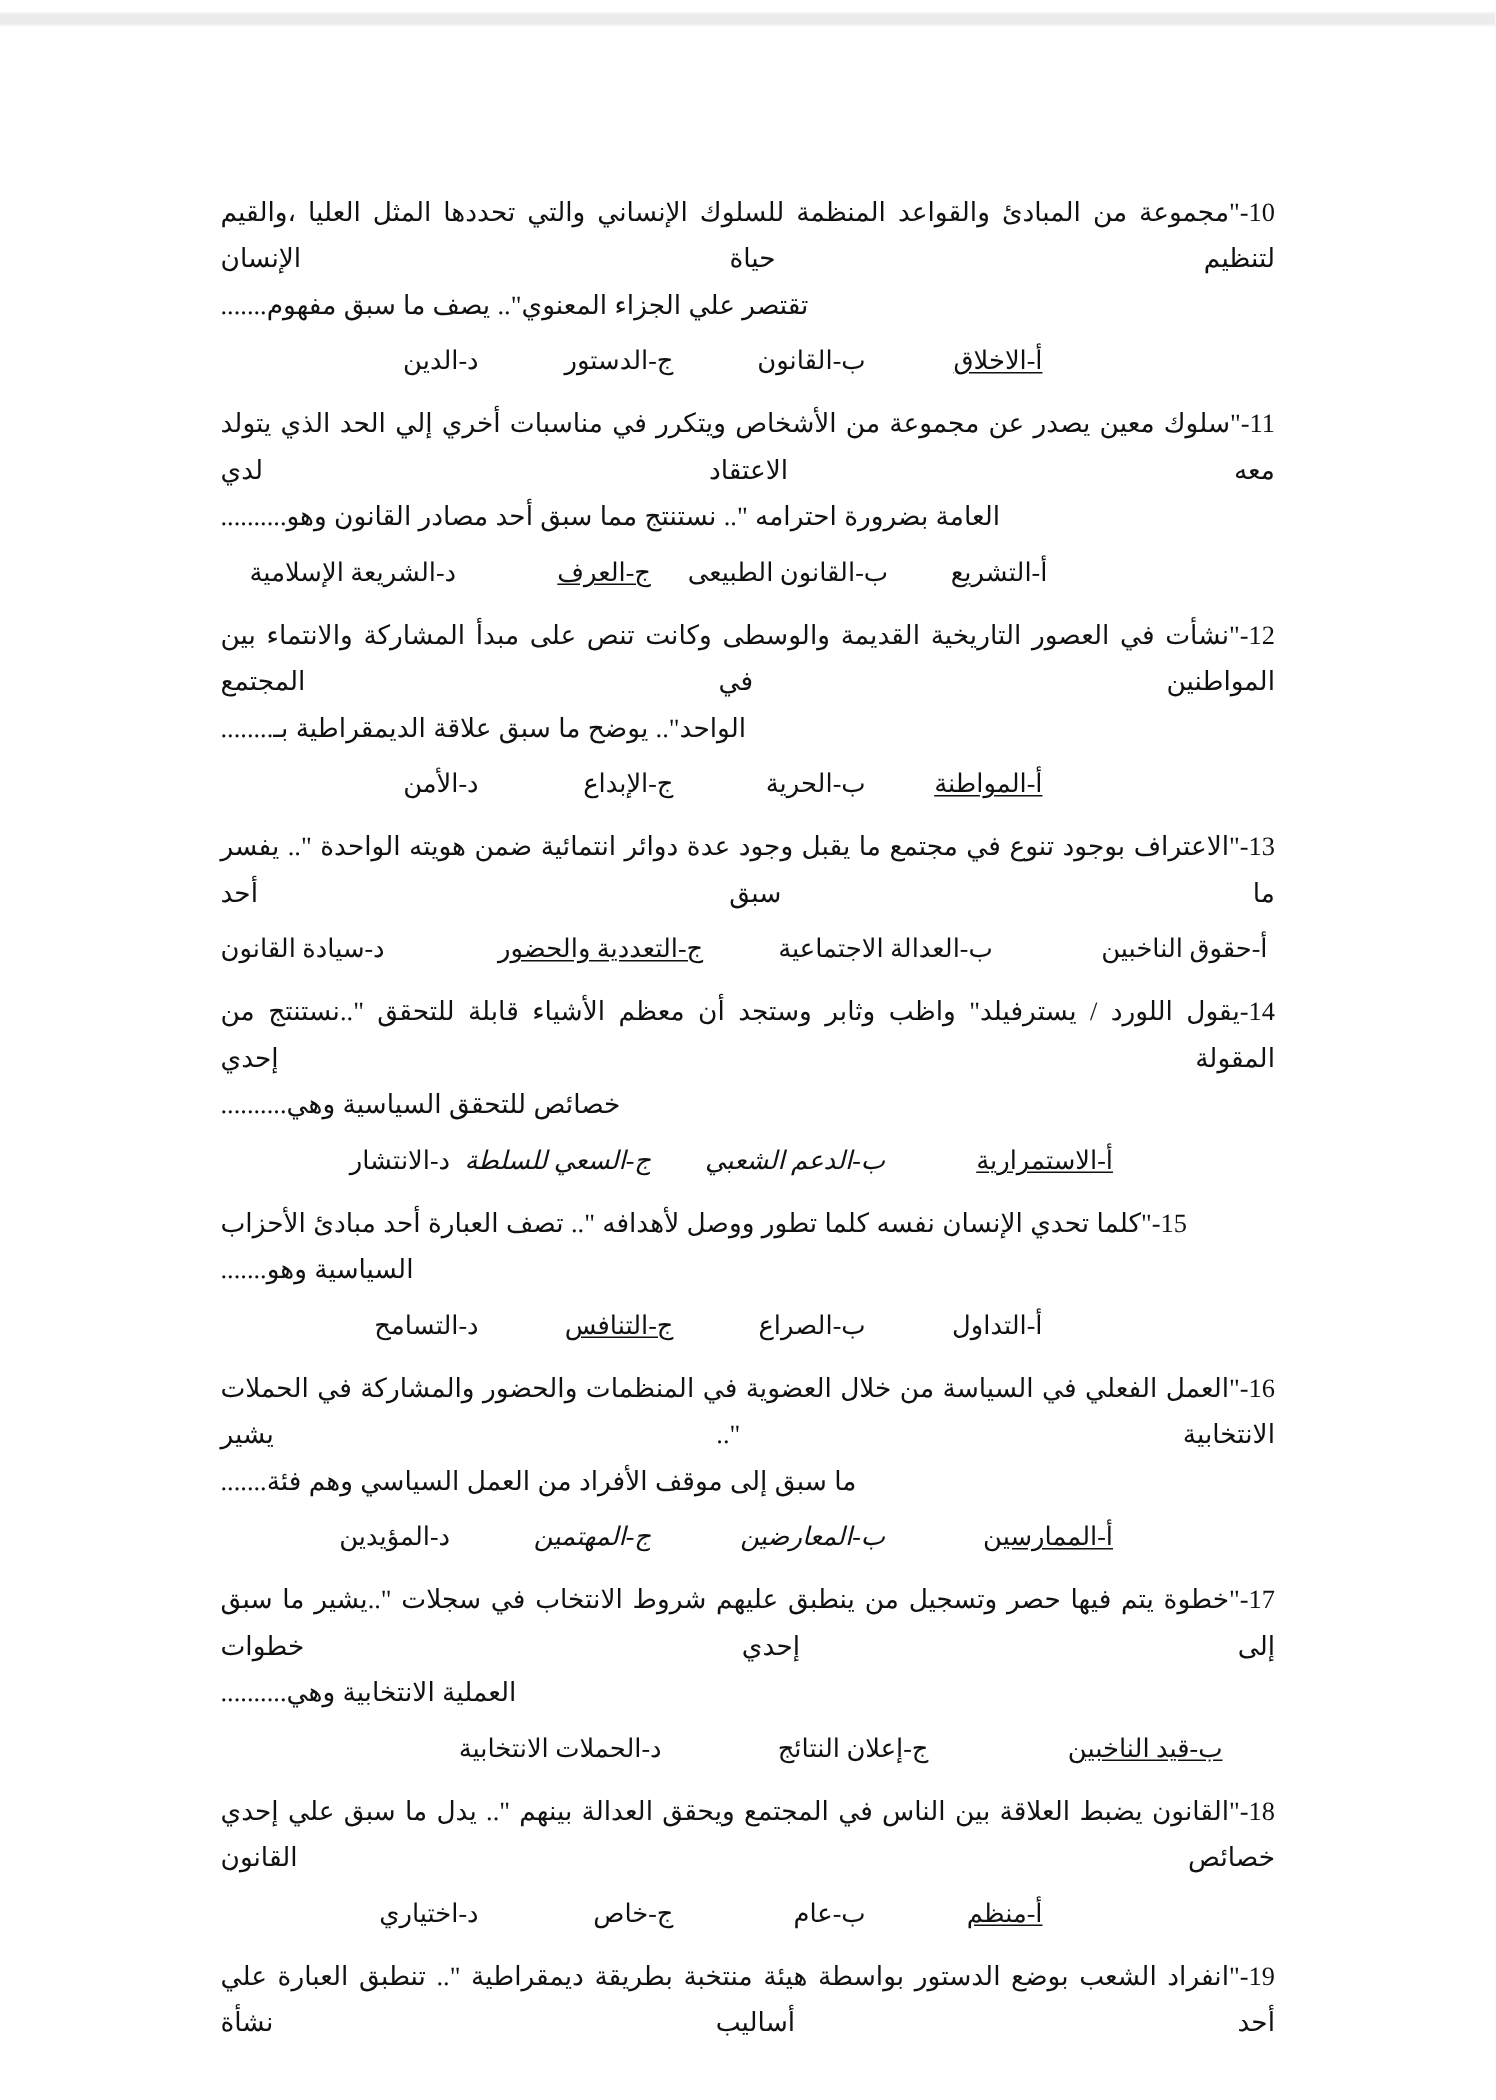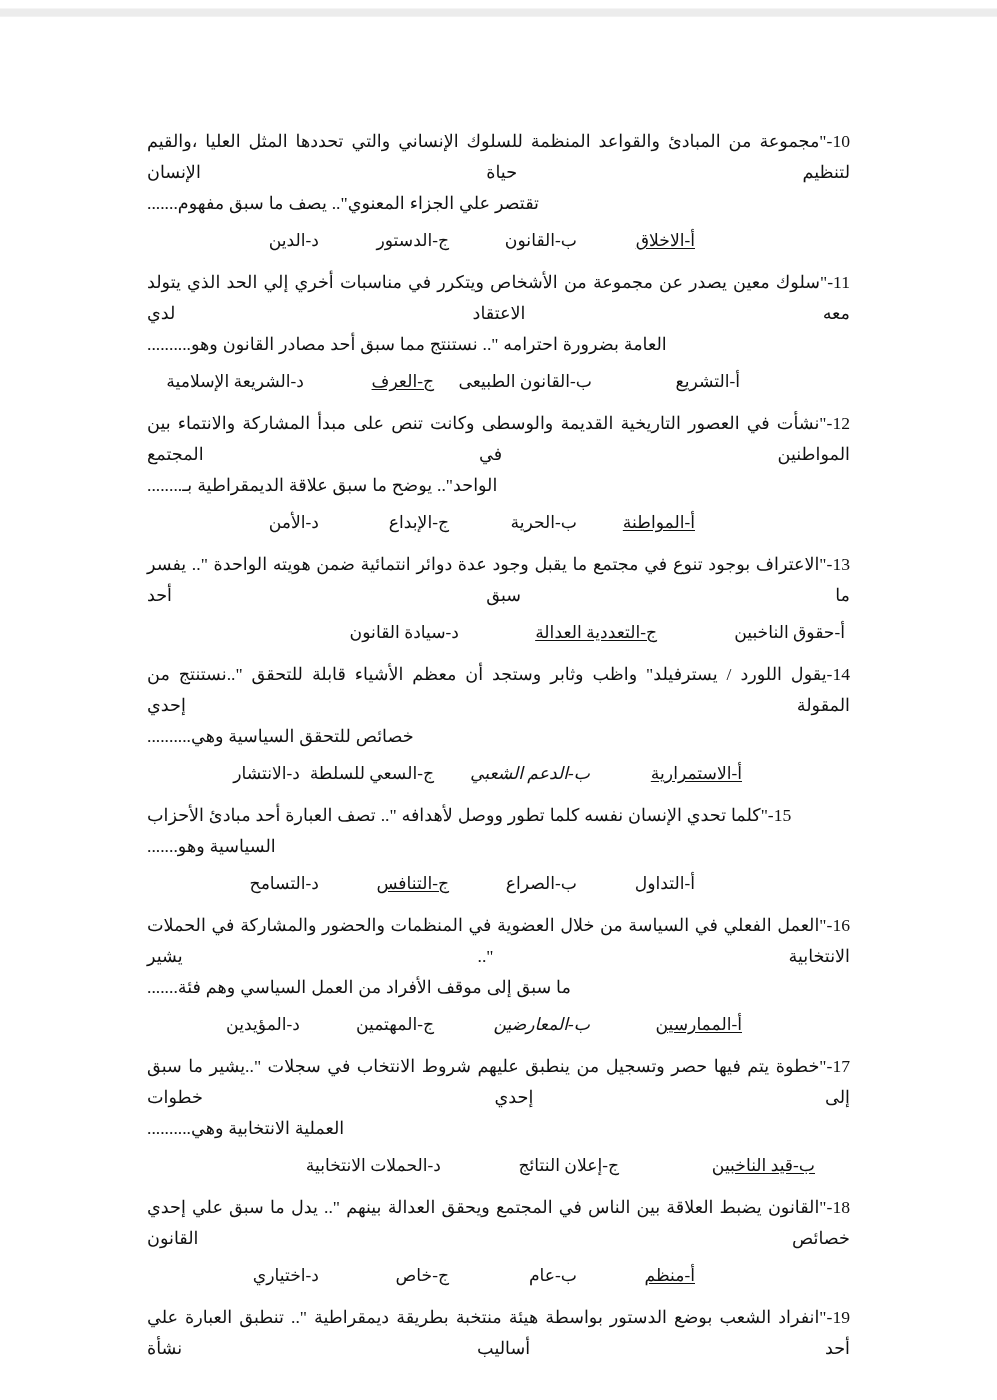--- a/index.html
+++ b/index.html
@@ -76,33 +76,33 @@
     text-underline-offset: 2px;
   }
 
   
   .opts-a { padding-right: 155px; }
   .opts-a .opt:nth-child(1) { width: 118px; }
   .opts-a .opt:nth-child(2) { width: 128px; }
   .opts-a .opt:nth-child(3) { width: 130px; }
 
   .opts-b { padding-right: 110px; }
-  .opts-b .opt:nth-child(1) { width: 148px; }
+  .opts-b .opt:nth-child(1) { width: 148px; text-align: center; }
   .opts-b .opt:nth-child(2) { width: 158px; }
   .opts-b .opt:nth-child(3) { width: 130px; }
 
   .opts-c { padding-right: 5px; }
   .opts-c .opt:nth-child(1) { width: 188px; }
   .opts-c .opt:nth-child(2) { width: 198px; }
   .opts-c .opt:nth-child(3) { width: 218px; }
 
   .opts-e { padding-right: 108px; }
   .opts-e .opt:nth-child(1) { width: 152px; }
   .opts-e .opt:nth-child(2) { width: 156px; font-style: italic; }
-  .opts-e .opt:nth-child(3) { width: 134px; }
+  .opts-e .opt:nth-child(3) { width: 134px; font-style: italic; }
 
   .opts-f { padding-right: 35px; }
   .opts-f .opt:nth-child(1) { width: 196px; }
   .opts-f .opt:nth-child(2) { width: 178px; }
   .opts-f .opt:nth-child(3) { width: 160px; }
 </style>
 </head>
 <body>
 
 <div id="top-band"></div>
@@ -147,21 +147,22 @@
       <span class="opt">د-الأمن</span>
     </div>
   </div>
 
   <div class="q-block">
     <div class="q-stem">
       <span>13-"الاعتراف بوجود تنوع في مجتمع ما يقبل وجود عدة دوائر انتمائية ضمن هويته الواحدة ".. يفسر ما سبق أحد</span>
     </div>
     <div class="options opts-c">
       <span class="opt">أ-حقوق الناخبين</span>
-      <span class="opt u">ج-التعددية العدالة</span>
+      <span class="opt">ب-العدالة الاجتماعية</span>
+      <span class="opt u">ج-التعددية والحضور</span>
       <span class="opt">د-سيادة القانون</span>
     </div>
   </div>
 
   <div class="q-block">
     <div class="q-stem">
       <span>14-يقول اللورد / يسترفيلد" واظب وثابر وستجد أن معظم الأشياء قابلة للتحقق "..نستنتج من المقولة إحدي</span>
       <span class="tail">خصائص للتحقق السياسية وهي..........</span>
     </div>
     <div class="options opts-e">

